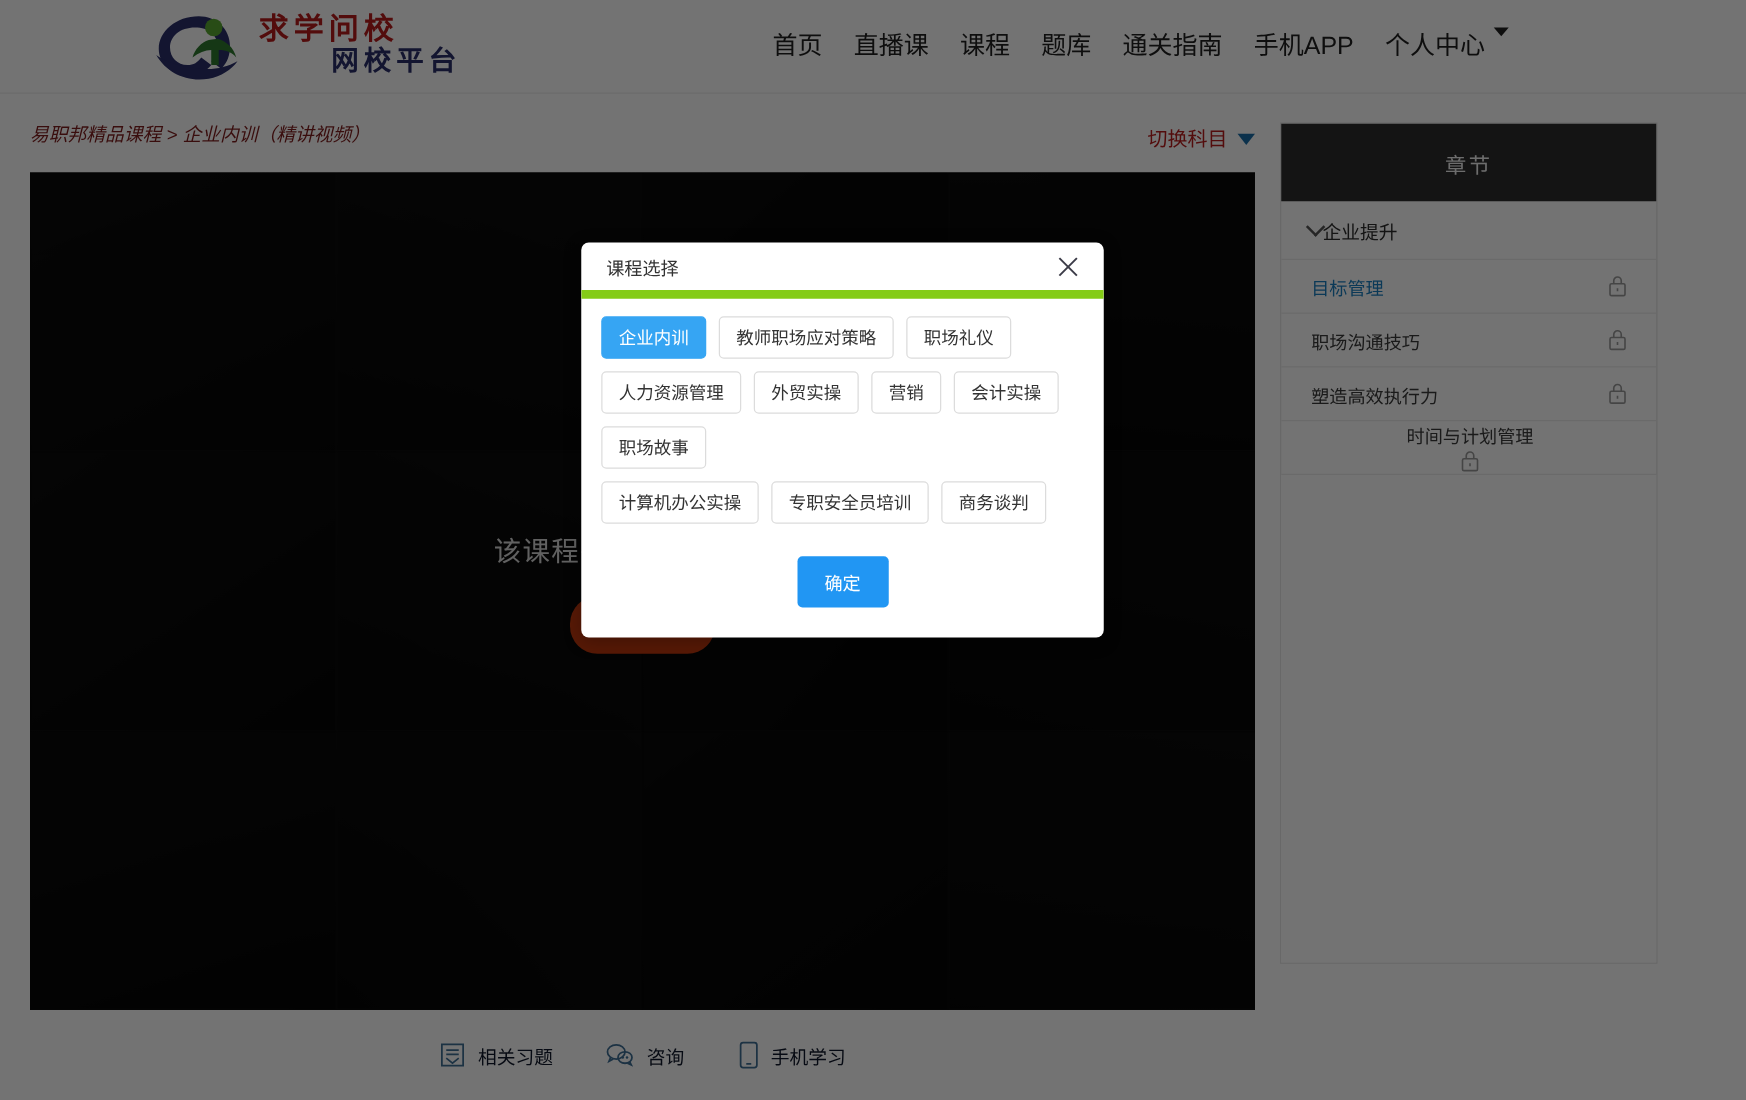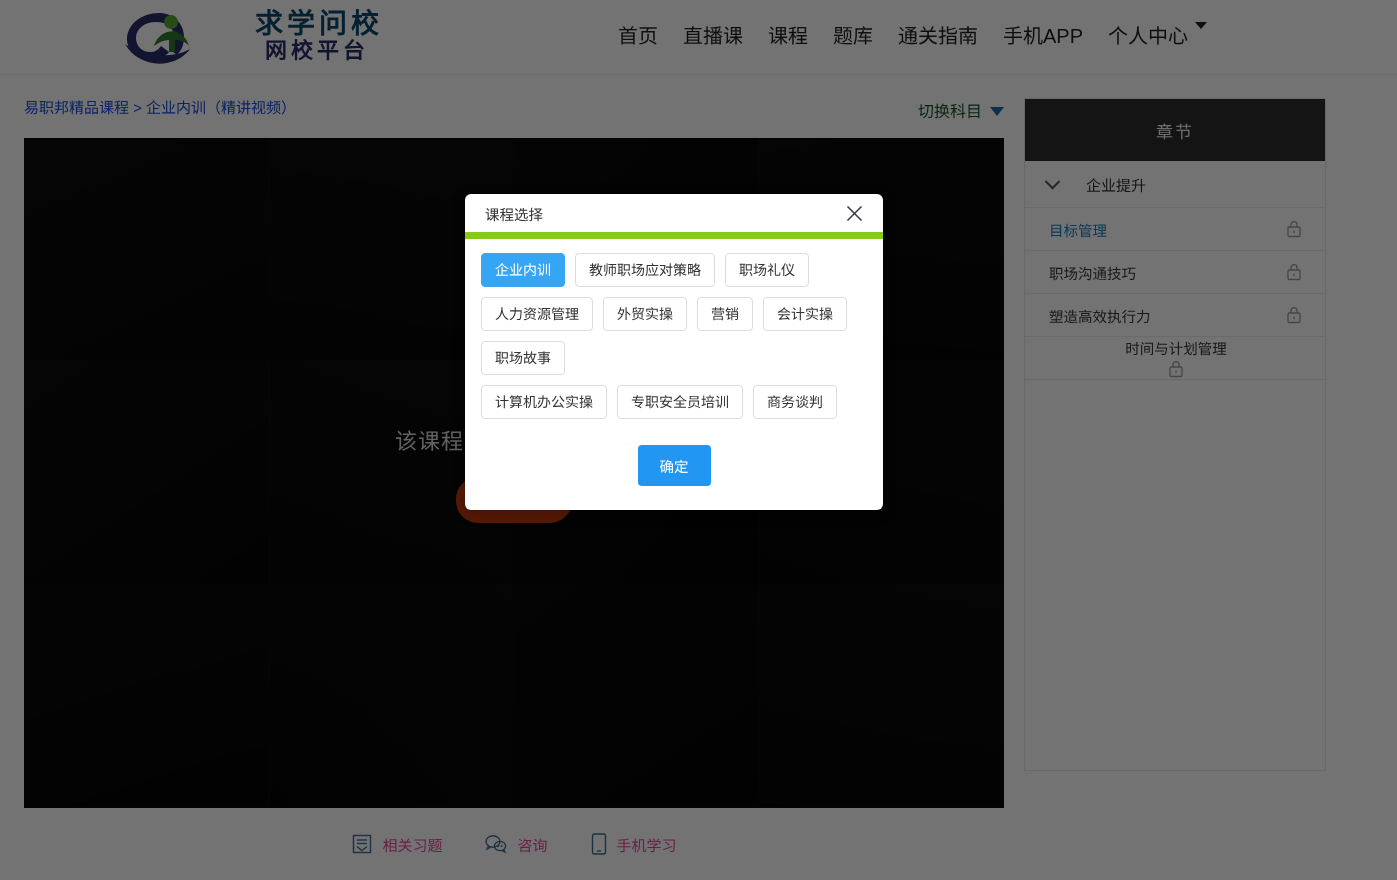--- a/index.html
+++ b/index.html
@@ -45,26 +45,25 @@
     gap: 8px;
   }
   .logo-mark { width: 88px; height: 60px; display: block; }
   .logo-text-block {
     display: flex;
     flex-direction: column;
     justify-content: center;
     margin-left: -4px;
   }
   .logo-title {
-    font-size: 28px;
+    font-size: 24px;
     font-weight: 700;
     letter-spacing: 4px;
-    color: #0c4a6e;
+    color: #b91c1c;
     line-height: 1.05;
-    margin-left: 48px;
   }
   .logo-sub {
     font-size: 22px;
     font-weight: 700;
     letter-spacing: 4px;
     color: #2a2f6b;
     line-height: 1.15;
     margin-left: 58px;
   }
 
@@ -100,30 +99,31 @@
     position: absolute;
     left: 0; right: 0;
     top: 75px;
     height: 62px;
     padding: 0 24px;
     display: flex;
     align-items: center;
   }
   .crumb-text {
     font-size: 15px;
-    color: #1d4ed8;
+    color: #7f1d1d;
+    font-style: italic;
   }
   .switch-subject {
     position: absolute;
     left: 918px;
     top: 98px;
     display: flex;
     align-items: center;
     gap: 8px;
-    color: #14532d;
+    color: #b91c1c;
     font-size: 16px;
     cursor: pointer;
   }
   .switch-subject .caret-down {
     border-top-color: #1a6ea8;
     border-left-width: 7px;
     border-right-width: 7px;
     border-top-width: 9px;
   }
 
@@ -217,21 +217,21 @@
     justify-content: center;
     gap: 42px;
     background: #ffffff;
   }
   .action-item {
     display: flex;
     align-items: center;
     gap: 9px;
     cursor: pointer;
     font-size: 15px;
-    color: #ec4899;
+    color: #0f172a;
   }
   .action-item svg { display: block; }
 
   
   .chapter-panel {
     position: absolute;
     left: 1024px;
     top: 98px;
     width: 302px;
     background: #ffffff;
@@ -244,21 +244,21 @@
     display: flex;
     align-items: center;
     justify-content: center;
     font-size: 17px;
     letter-spacing: 2px;
   }
   .chapter-section {
     height: 47px;
     display: flex;
     align-items: center;
-    gap: 28px;
+    gap: 0;
     padding: 0 22px;
     font-size: 15px;
     color: #2e2e2e;
     cursor: pointer;
     border-bottom: 1px solid #ececec;
   }
   .chev {
     width: 11px; height: 11px;
     border-right: 2px solid #555;
     border-bottom: 2px solid #555;

